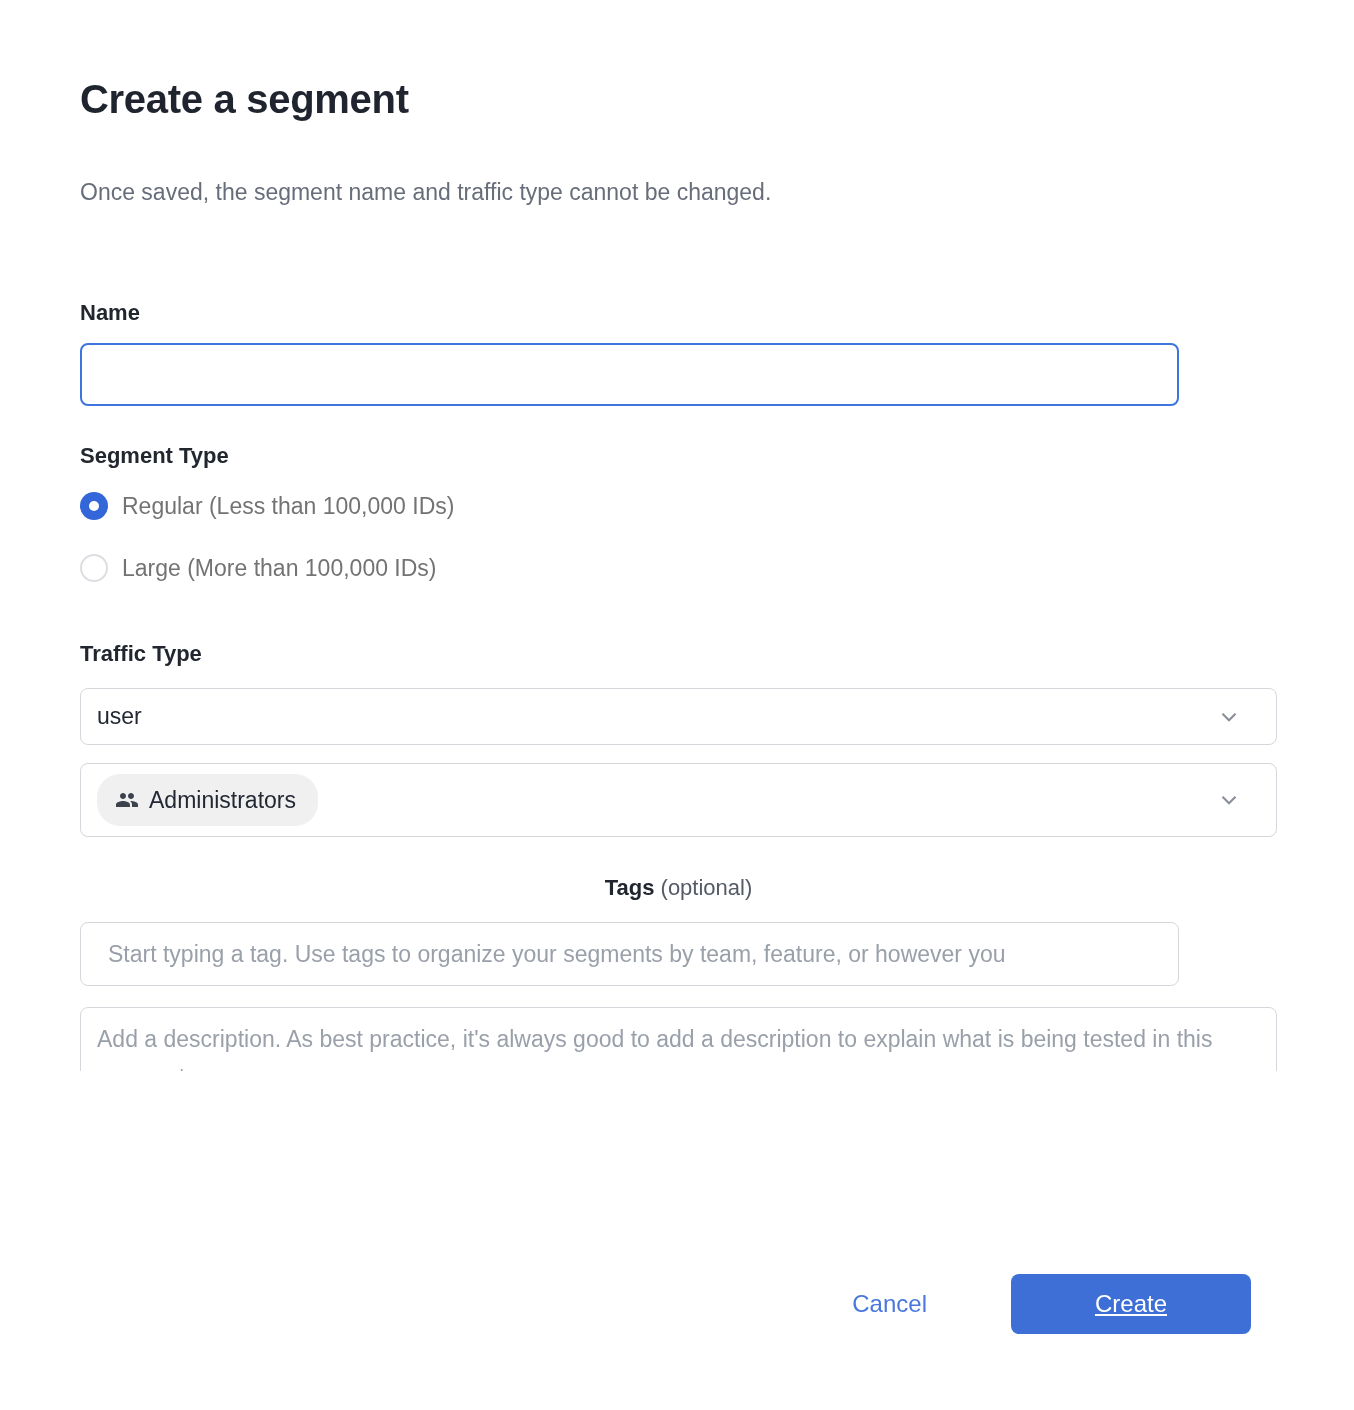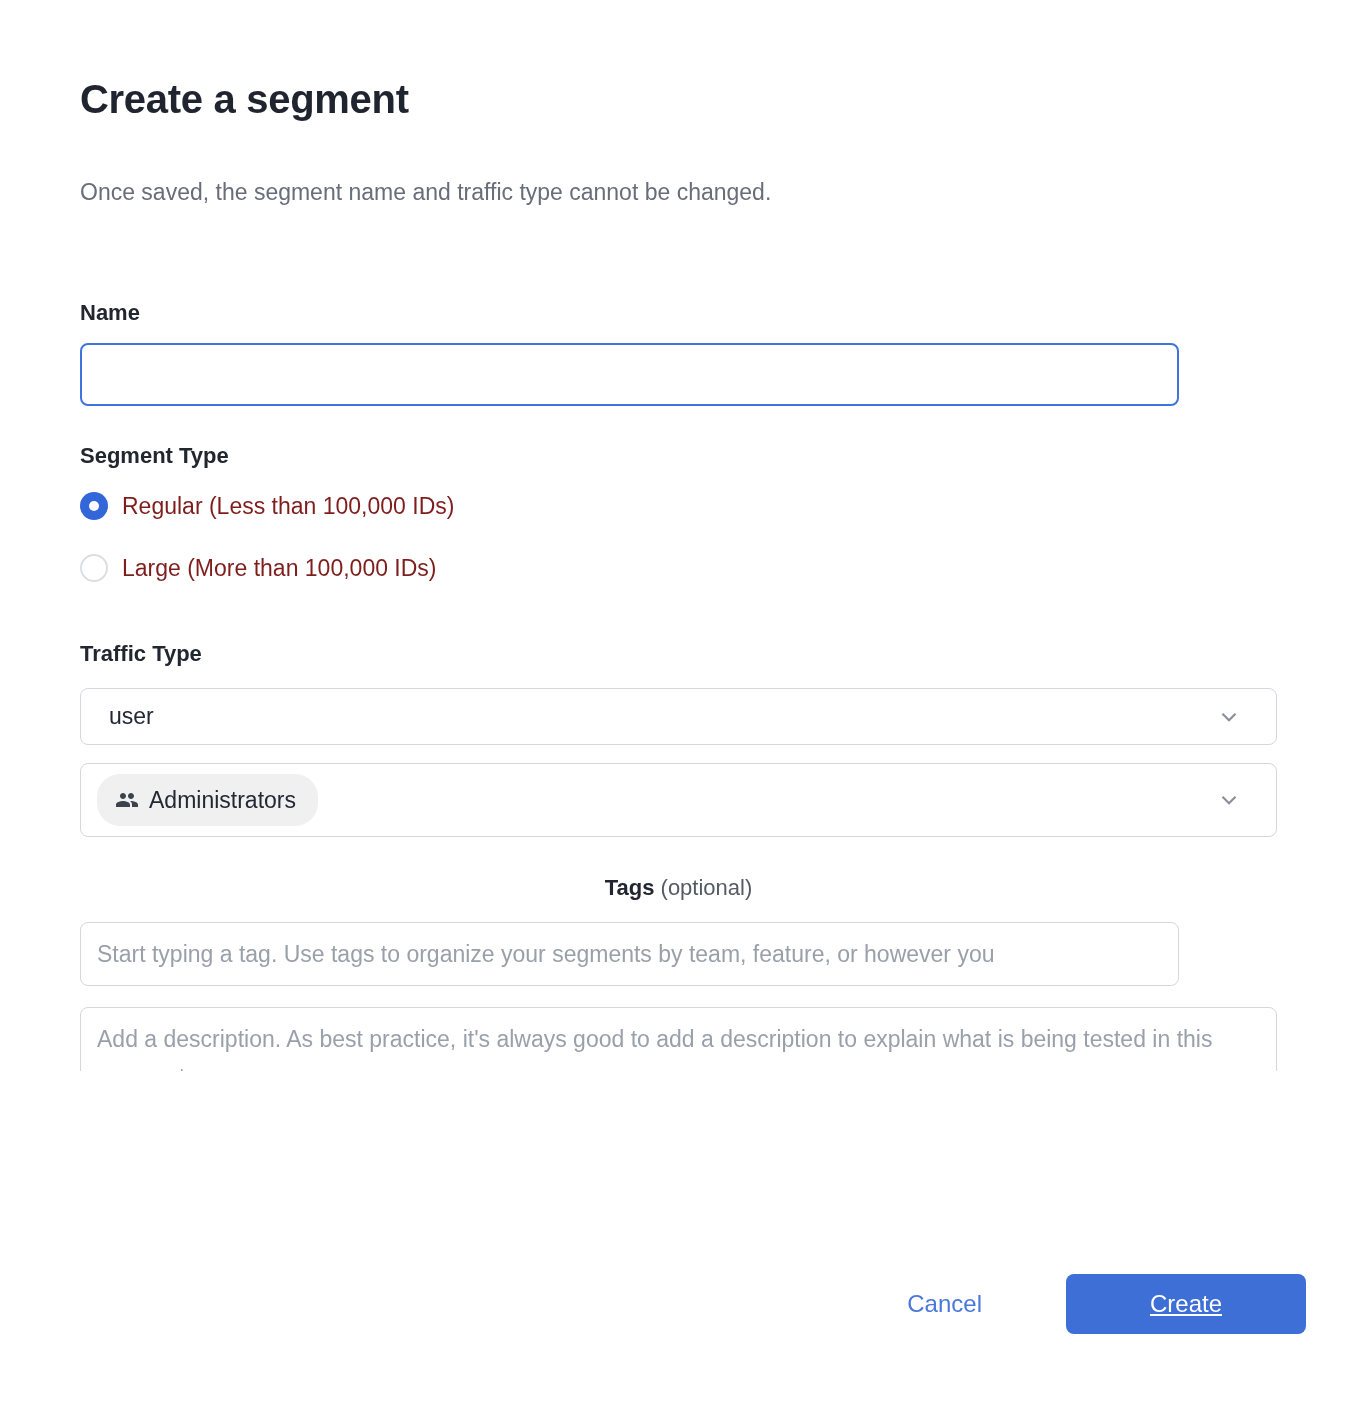--- a/index.html
+++ b/index.html
@@ -53,42 +53,42 @@
 
   .text-input {
     display: block;
     width: 1099px;
     font-family: "Liberation Sans", sans-serif;
     font-size: 23px;
     color: #232833;
     background: #ffffff;
     border: 1.5px solid #d5d7dc;
     border-radius: 8px;
-    padding: 0 16px;
+    padding: 0 27px;
     outline: none;
   }
   .text-input::placeholder { color: #9aa0aa; opacity: 1; }
   .name-input {
     margin-top: 17px;
     height: 63px;
     border: 2px solid #3d74de; 
   }
   .tags-input {
     margin-top: 21px;
     height: 64px;
   }
 
   .radio-row {
     display: flex;
     align-items: center;
     gap: 14px;
     height: 30px;
     cursor: pointer;
     font-size: 23px;
-    color: #7f1d1d;
+    color: #737373;
   }
   .radio-row.first  { margin-top: 22px; }
   .radio-row.second { margin-top: 32px; }
   .radio {
     width: 28px; height: 28px;
     border-radius: 50%;
     flex: 0 0 auto;
     position: relative;
   }
   .radio.checked { background: #3366d9; }
@@ -108,21 +108,21 @@
 
   .select-box {
     margin-top: 21px;
     width: 1197px;
     border: 1.5px solid #d5d7dc;
     border-radius: 8px;
     background: #ffffff;
     display: flex;
     align-items: center;
     justify-content: space-between;
-    padding: 0 34px 0 28px;
+    padding: 0 34px 0 16px;
     cursor: pointer;
   }
   .select-traffic { height: 57px; }
   .select-owners  { height: 74px; margin-top: 18px; padding-left: 16px; }
   .select-value { font-size: 23px; color: #232833; }
   .chevron { flex: 0 0 auto; }
 
   .chip {
     display: inline-flex;
     align-items: center;
@@ -151,21 +151,21 @@
     color: #232833;
     border: 1.5px solid #d5d7dc;
     border-radius: 8px;
     padding: 12px 16px;
     outline: none;
   }
   .desc-textarea::placeholder { color: #9aa0aa; opacity: 1; }
 
   .footer {
     margin-top: 82px;
-    padding-right: 48px;
+    padding-right: 103px;
     display: flex;
     justify-content: flex-end;
     align-items: center;
     gap: 84px;
   }
   .cancel-btn {
     background: none;
     border: none;
     padding: 0;
     font-family: "Liberation Sans", sans-serif;

